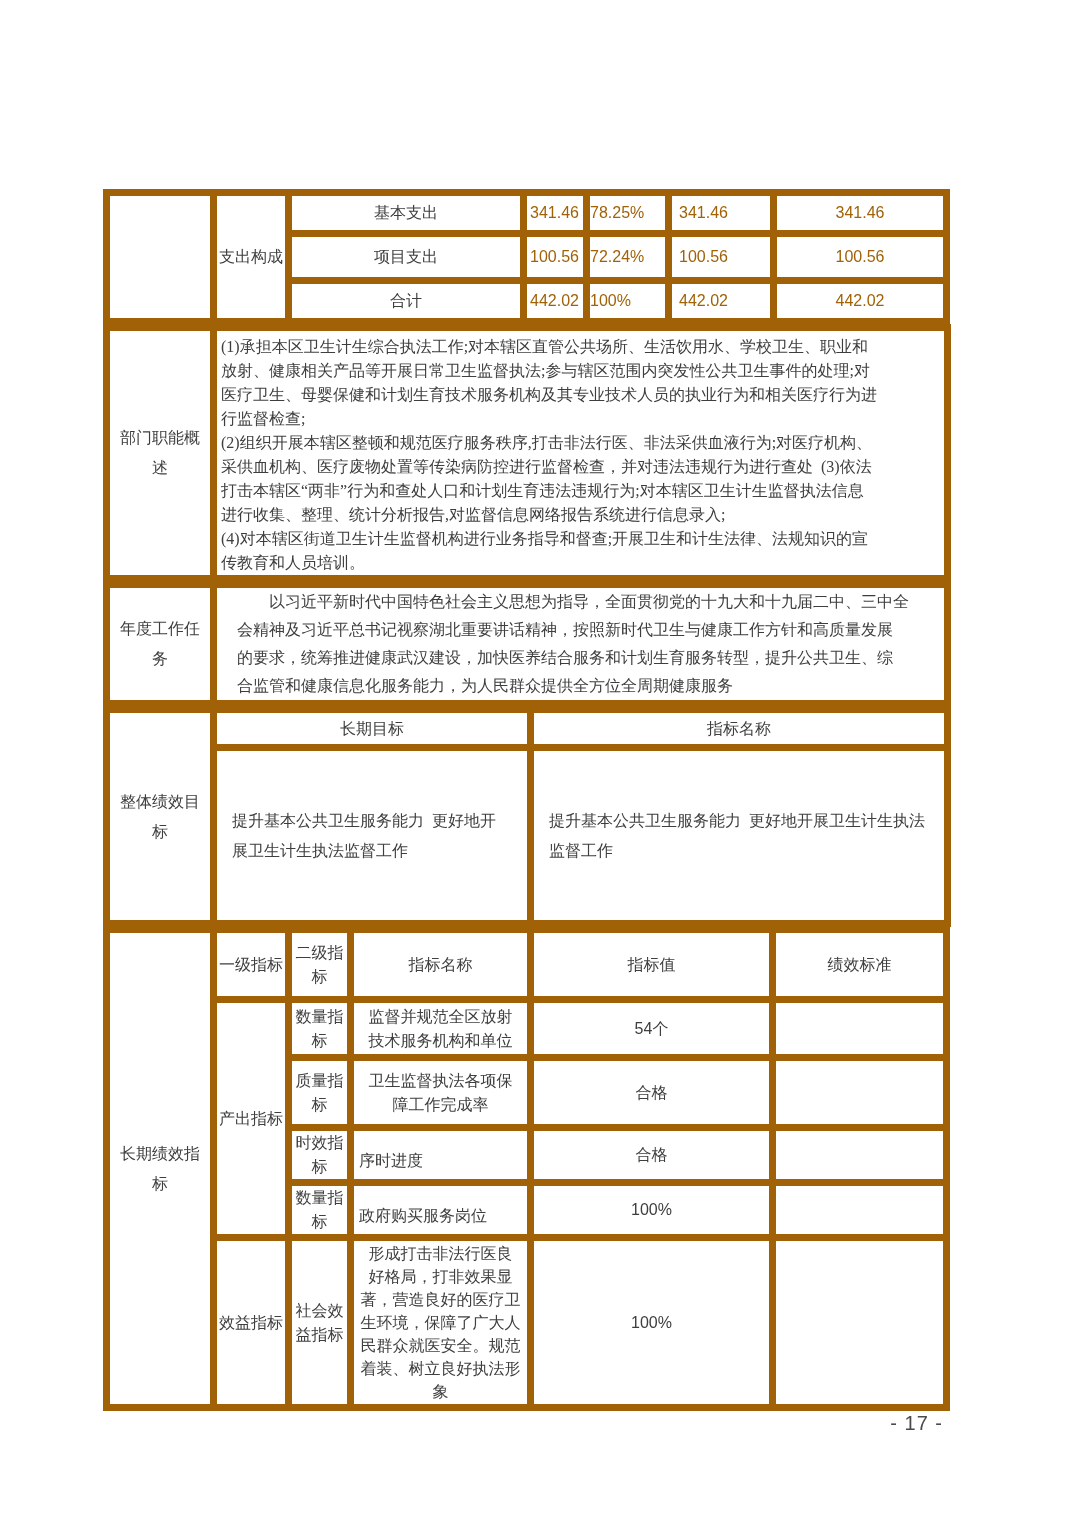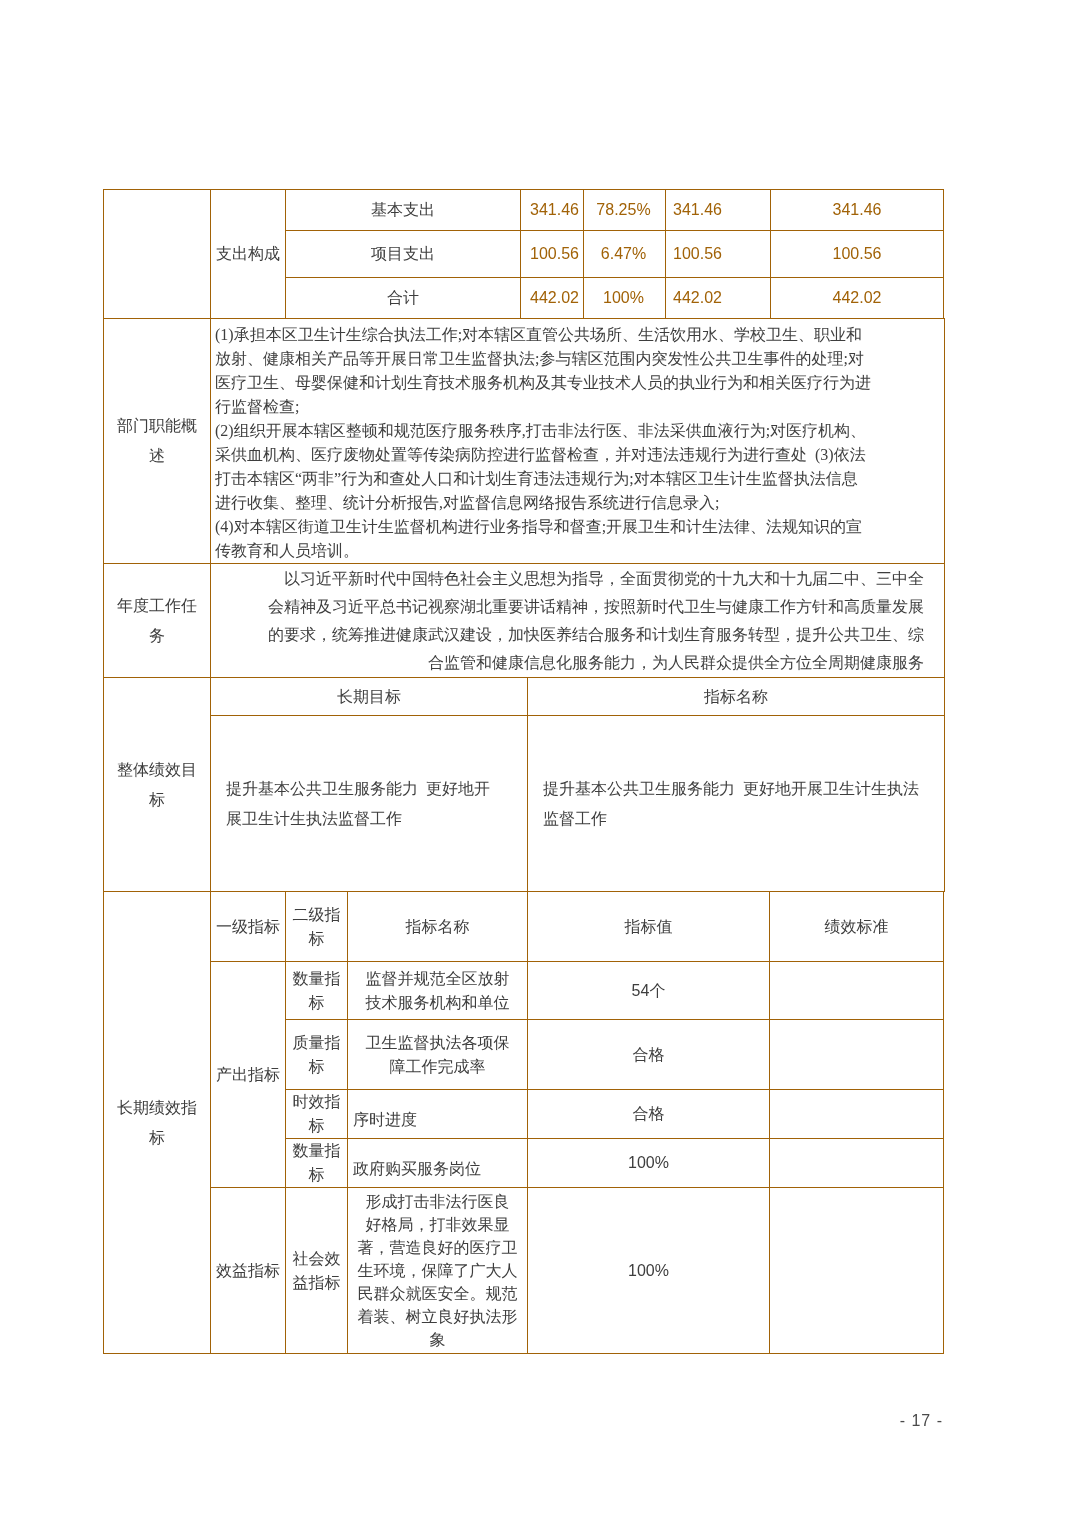--- a/index.html
+++ b/index.html
@@ -1,38 +1,38 @@
 <!DOCTYPE html>
 <html><head>
 <meta charset="utf-8">
 <style>
   html,body{margin:0;padding:0;background:#ffffff;}
   body{width:1074px;height:1520px;position:relative;overflow:hidden;
        font-family:"Liberation Serif","DejaVu Serif",serif;color:#3e3e3e;}
   .sheet{position:absolute;left:103px;top:189px;width:841px;}
   table{border-collapse:collapse;table-layout:fixed;width:841px;}
   table+table{margin-top:-1px;}
-  td{border:1px solid #a16207;font-size:16px;padding:0;margin:0;
+  td{border:7px solid #a16207;font-size:16px;padding:0;margin:0;
      vertical-align:middle;text-align:center;overflow:hidden;
      white-space:pre-wrap;word-break:break-all;line-height:22px;}
   .num{font-family:"Liberation Sans","DejaVu Sans",sans-serif;font-size:16px;color:#a16207;}
   .ra{text-align:right;padding-right:4px;}   
-  .rb{text-align:center;padding-right:2px;}   
+  .rb{text-align:left;padding-right:2px;}   
   .la{text-align:left;padding-left:7px;}     
   .lab{line-height:30px;}                    
   .para{text-align:left;vertical-align:top;padding:4px 4px 0 4px;line-height:24px;}
-  .para2{text-align:right;padding:0 20px;line-height:28px;}
+  .para2{text-align:left;padding:0 20px;line-height:28px;}
   .goal{text-align:left;padding:0 15px;line-height:30px;}
   .goalval{text-align:right;padding-right:9px;}
   .lvl2{line-height:24px;}
   .name{padding:0 4px;line-height:24px;}
   .name-bl{text-align:left;vertical-align:bottom;padding:0 4px 6px 5px;line-height:24px;}
   .name5{padding:1px 4px;line-height:23px;}
   .val{font-family:"Liberation Sans","DejaVu Sans",sans-serif;}
-  .pagenum{position:absolute;top:1412px;right:131px;font-size:16px;color:#4a4a4a;
+  .pagenum{position:absolute;top:1412px;right:131px;font-size:20px;color:#4a4a4a;
            font-family:"Liberation Sans","DejaVu Sans",sans-serif;letter-spacing:1px;}
 </style>
 </head>
 <body>
 
 <div class="sheet">
 
   <table>
     <colgroup>
       <col style="width:107px">
@@ -49,21 +49,21 @@
       <td rowspan="3">支出构成</td>
       <td>基本支出</td>
       <td class="num ra">341.46</td>
       <td class="num rb">78.25%</td>
       <td class="num la">341.46</td>
       <td class="num">341.46</td>
     </tr>
     <tr style="height:47px">
       <td>项目支出</td>
       <td class="num ra">100.56</td>
-      <td class="num rb">6.47%</td>
+      <td class="num rb">72.24%</td>
       <td class="num la">100.56</td>
       <td class="num">100.56</td>
     </tr>
     <tr style="height:41px">
       <td>合计</td>
       <td class="num ra">442.02</td>
       <td class="num rb">100%</td>
       <td class="num la">442.02</td>
       <td class="num">442.02</td>
     </tr>

